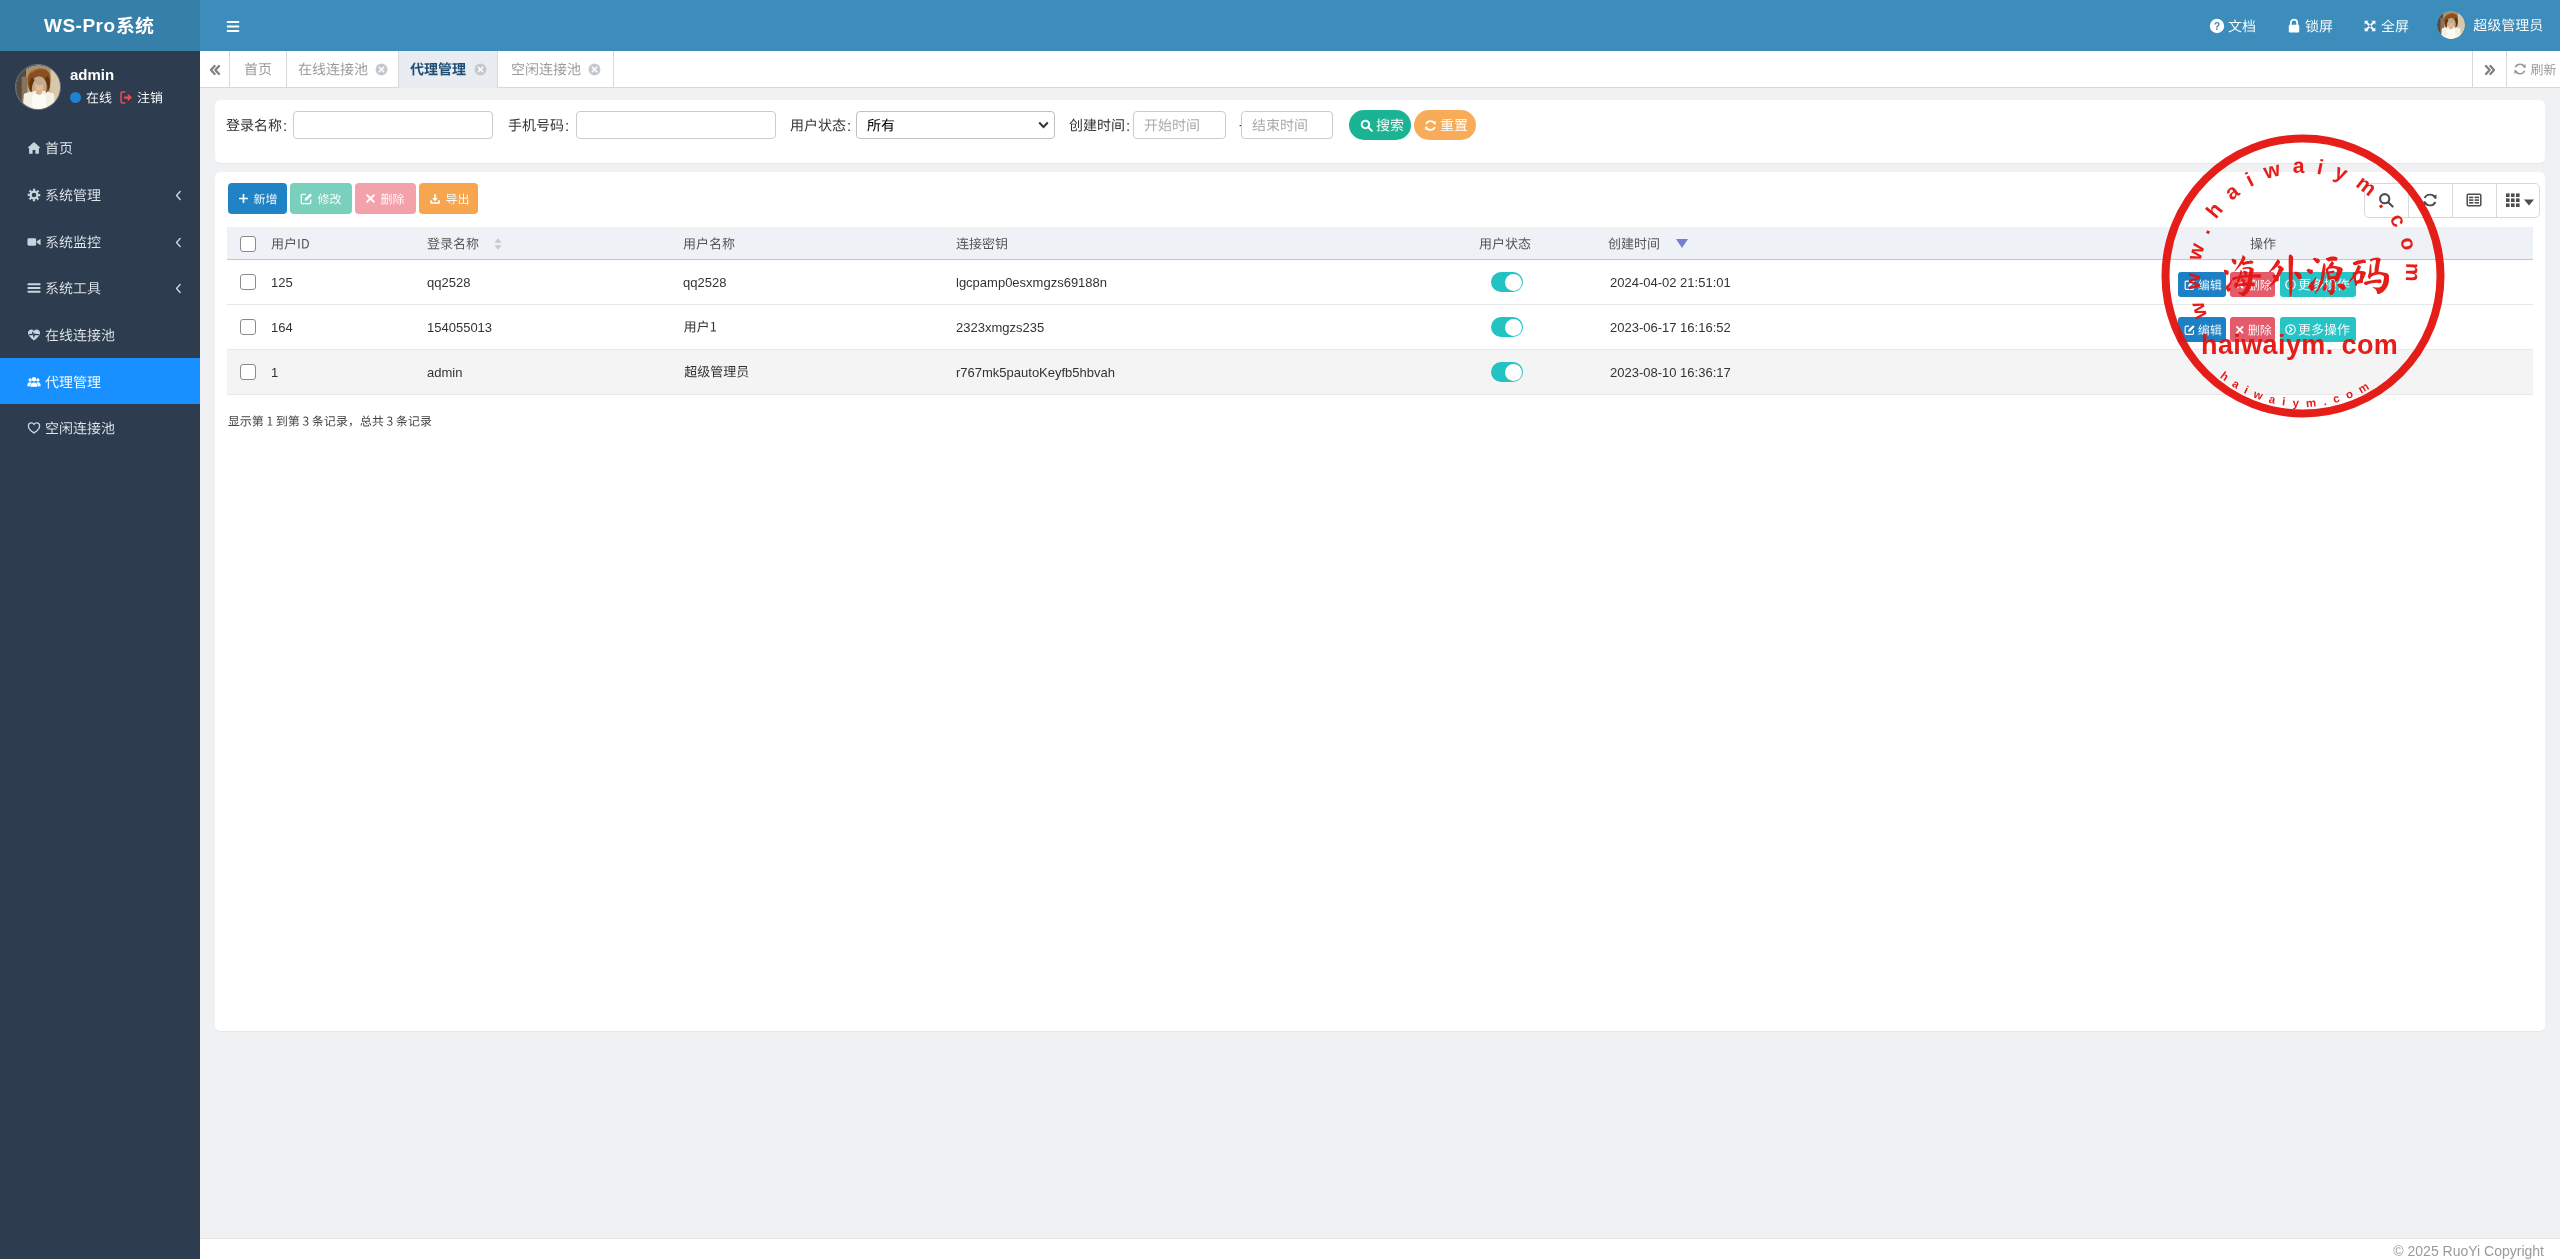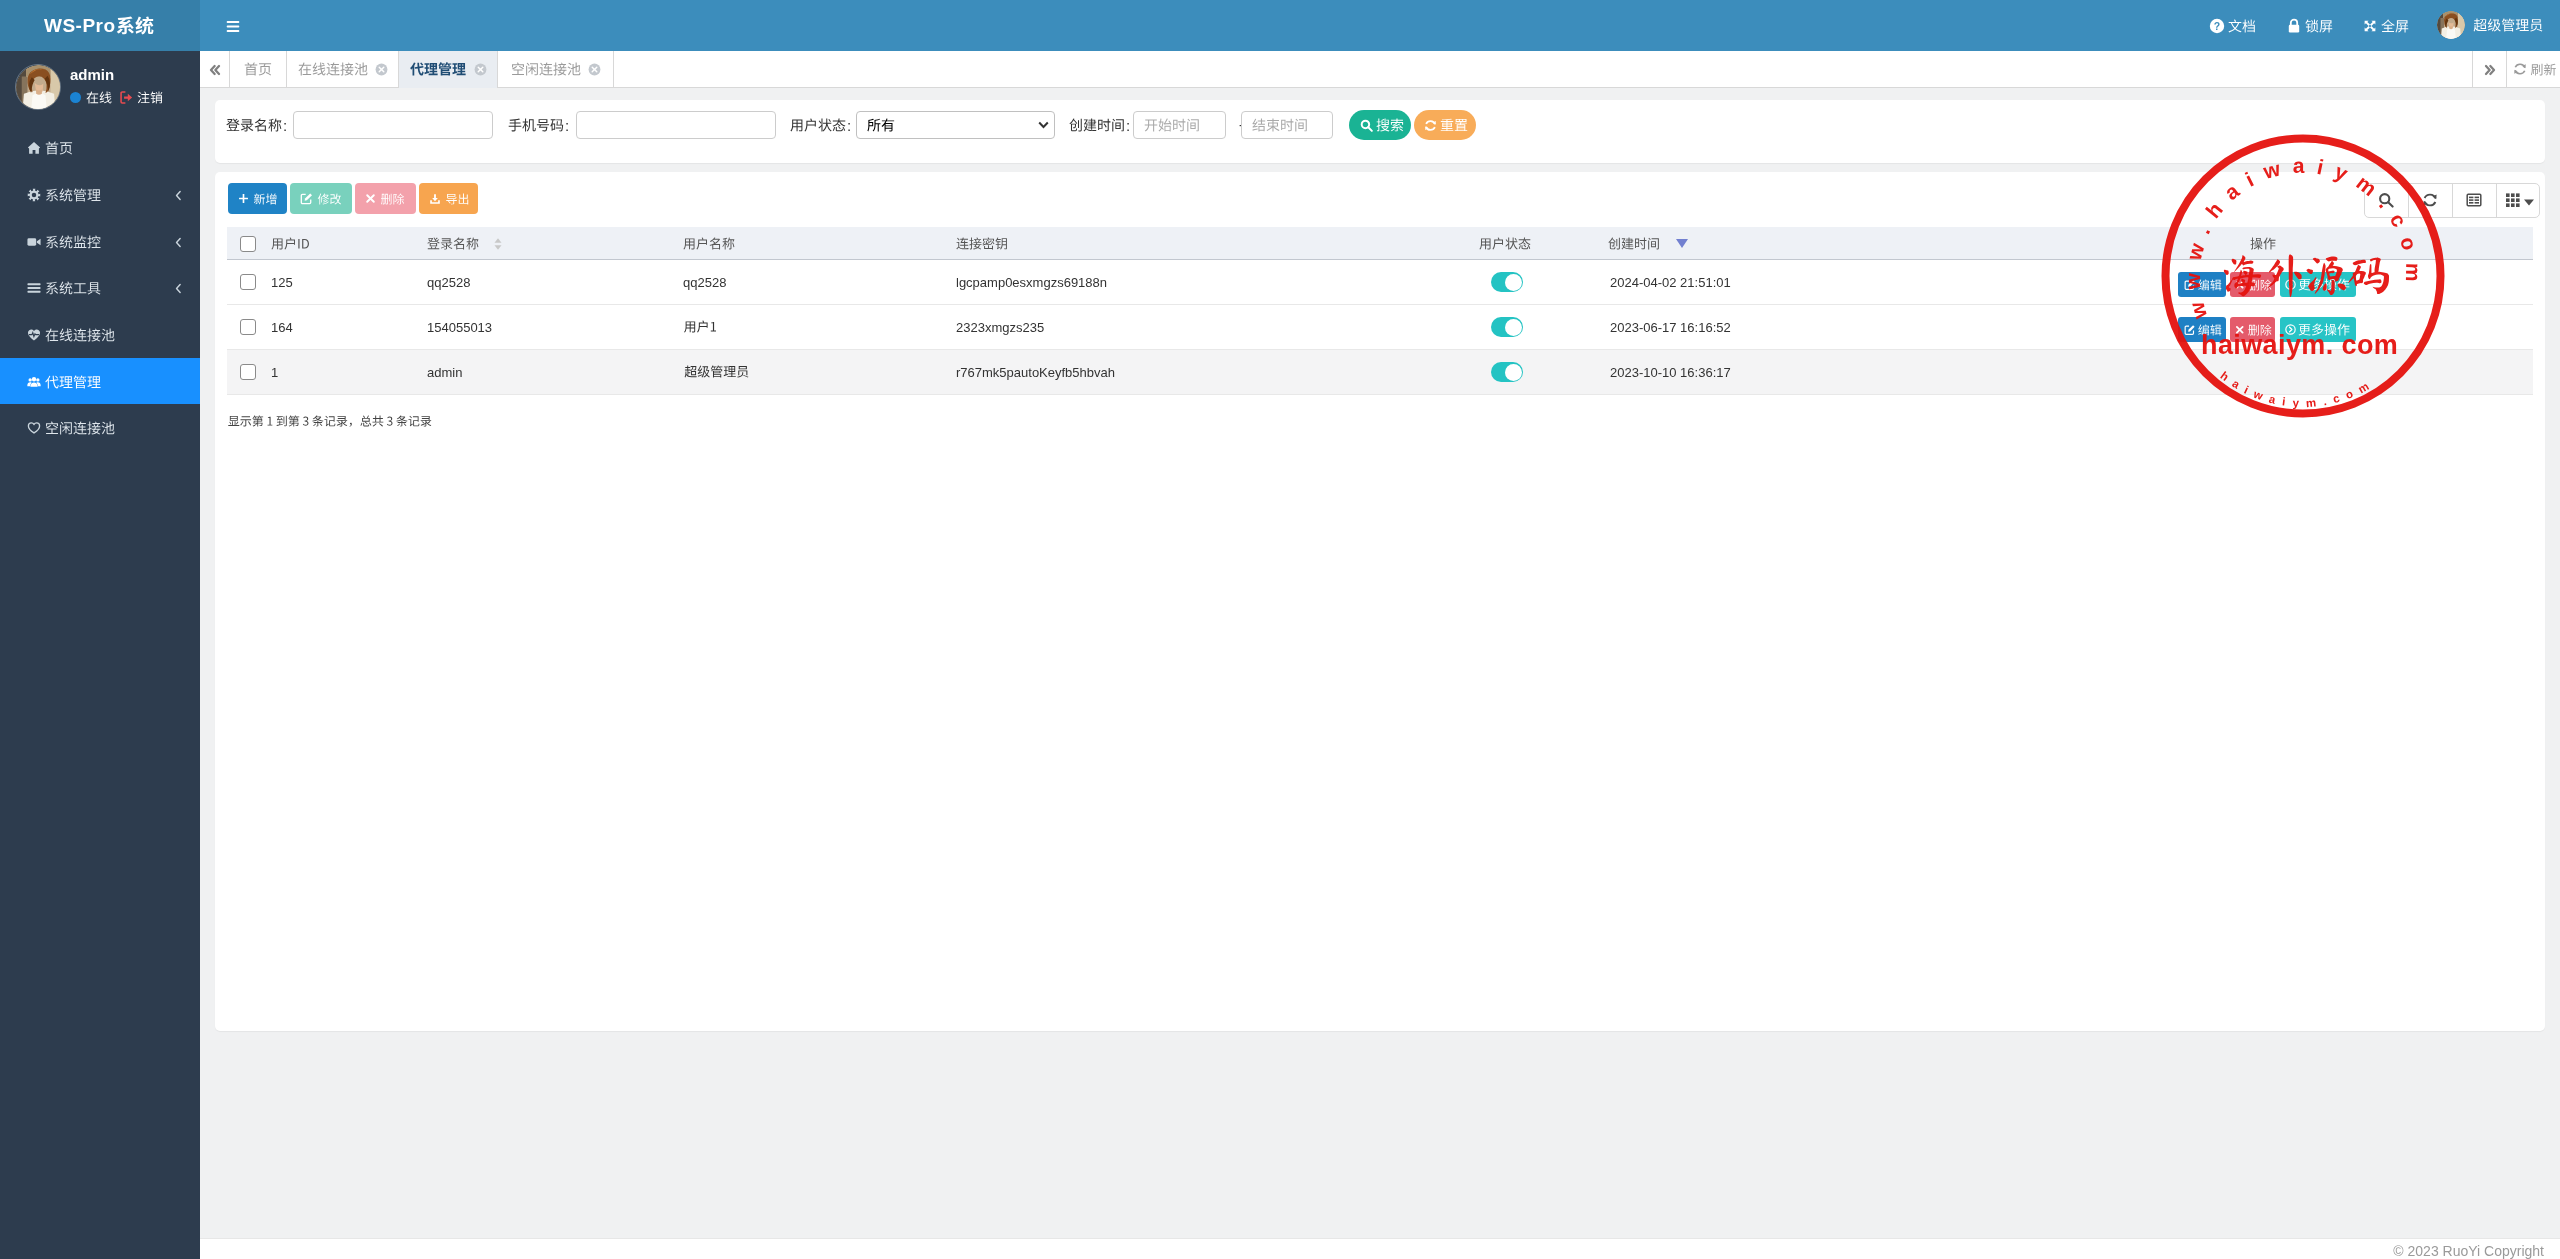--- a/index.html
+++ b/index.html
@@ -769,21 +769,21 @@
       <use href="#g7ea7r" x="1000" y="-880" width="1000" height="1000"></use>
       <use href="#g7ba1r" x="2000" y="-880" width="1000" height="1000"></use>
       <use href="#g7406r" x="3000" y="-880" width="1000" height="1000"></use>
       <use href="#g5458r" x="4000" y="-880" width="1000" height="1000"></use>
     </svg>
   </div>
 <div style="position:absolute;left:956px;top:365px;font:13px 'Liberation Sans';color:#333">r767mk5pautoKeyfb5hbvah</div>
 <div style="position:absolute;left:1491px;top:362px;width:32px;height:20px;border-radius:10px;background:#24c3c3">
     <div style="position:absolute;right:1.5px;top:1.5px;width:17px;height:17px;border-radius:50%;background:#fff"></div>
   </div>
-<div style="position:absolute;left:1610px;top:365px;font:13px 'Liberation Sans';color:#333">2023-10-10 16:36:17</div>
+<div style="position:absolute;left:1610px;top:365px;font:13px 'Liberation Sans';color:#333">2023-08-10 16:36:17</div>
 <div style="position:absolute;left:221px;top:415px">
     <svg width="217.7" height="12" viewBox="0 -880 17009 1000" fill="#444" style="display:block;overflow:visible;">
       <use href="#g663er" x="0" y="-880" width="1000" height="1000"></use>
       <use href="#g793ar" x="1000" y="-880" width="1000" height="1000"></use>
       <use href="#g7b2cr" x="2000" y="-880" width="1000" height="1000"></use>
       <use href="#g31r" x="3224" y="-880" width="555" height="1000"></use>
       <use href="#g5230r" x="4003" y="-880" width="1000" height="1000"></use>
       <use href="#g7b2cr" x="5003" y="-880" width="1000" height="1000"></use>
       <use href="#g33r" x="6227" y="-880" width="555" height="1000"></use>
       <use href="#g6761r" x="7006" y="-880" width="1000" height="1000"></use>
@@ -792,21 +792,21 @@
       <use href="#gff0cr" x="10006" y="-880" width="1000" height="1000"></use>
       <use href="#g603br" x="11006" y="-880" width="1000" height="1000"></use>
       <use href="#g5171r" x="12006" y="-880" width="1000" height="1000"></use>
       <use href="#g33r" x="13230" y="-880" width="555" height="1000"></use>
       <use href="#g6761r" x="14009" y="-880" width="1000" height="1000"></use>
       <use href="#g8bb0r" x="15009" y="-880" width="1000" height="1000"></use>
       <use href="#g5f55r" x="16009" y="-880" width="1000" height="1000"></use>
     </svg>
   </div>
 <div style="position:absolute;left:200px;top:1238px;width:2360px;height:21px;background:#fff;border-top:1px solid #e7e7e7"></div>
-<div style="position:absolute;right:16px;top:1243px;font:14px 'Liberation Sans';color:#9a9a9a">© 2023 RuoYi Copyright</div>
+<div style="position:absolute;right:16px;top:1243px;font:14px 'Liberation Sans';color:#9a9a9a">© 2025 RuoYi Copyright</div>
 <div style="position:absolute;left:2160px;top:133px;width:286px;height:286px">
     <svg width="286" height="286" viewBox="-143 -143 286 286" style="display:block;opacity:0.95">
       <circle cx="0" cy="0" r="137.5" fill="none" stroke="#e5120e" stroke-width="8"></circle>
       <defs>
         <path id="arctop" d="M -94.8 40.2 A 103 103 0 1 1 94.8 40.2" fill="none"></path>
         <path id="arcbot" d="M -83.3 101.1 A 131 131 0 0 0 75.1 107.3" fill="none"></path>
       </defs>
       <text font-family="Liberation Sans" font-size="21" font-weight="bold" fill="#e5120e" letter-spacing="11.5"><textPath href="#arctop" startOffset="0">www.haiwaiym.com</textPath></text>
       <text font-family="Liberation Sans" font-size="11.5" font-weight="bold" fill="#e5120e" letter-spacing="7.4"><textPath href="#arcbot" startOffset="0">haiwaiym.com</textPath></text>
     </svg>

